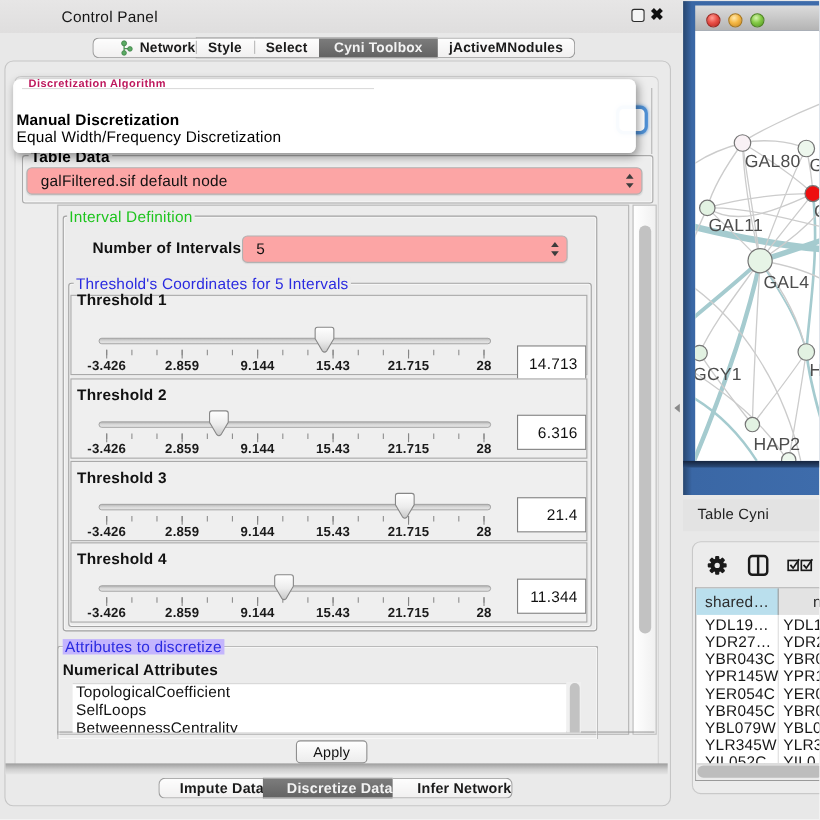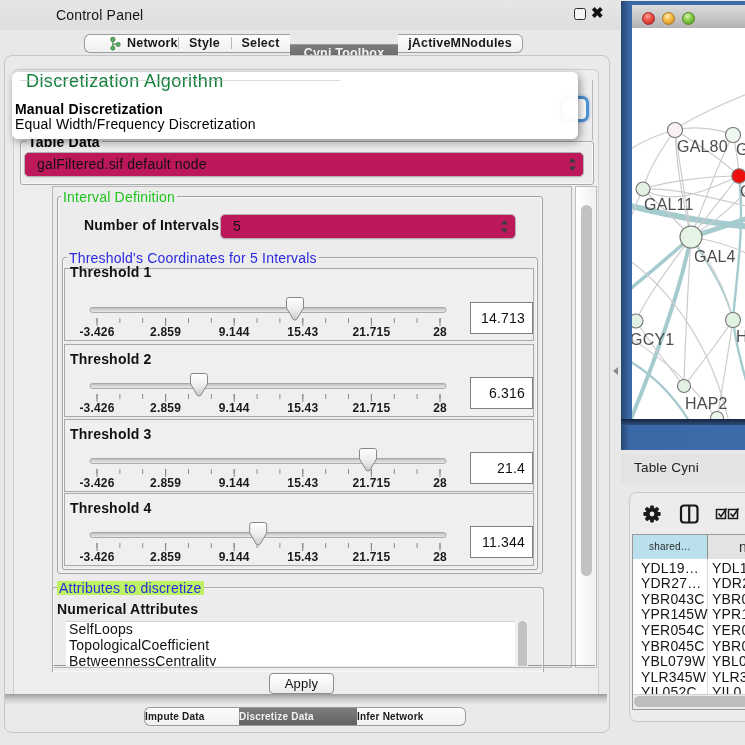--- a/index.html
+++ b/index.html
@@ -16,36 +16,36 @@
  color:#1a1a1a;background:linear-gradient(#fdfdfd,#f1f0f0);border-top:1px solid #9b9b9b;border-bottom:1px solid #9b9b9b;}
 .tabdark{background:linear-gradient(#7c7c7c,#636363);color:#f3f3f3;}
 .tabsep{position:absolute;top:36.5px;height:12px;width:1px;background:#b9b9b9;}
 
 #outerpanel{left:4px;top:55px;width:604px;height:676px;background:#eaeaea;border:1px solid #c6c6c6;border-radius:8px;}
 #innerpanel{left:13px;top:69px;width:584px;height:625px;background:#ededed;border:1px solid #cfcfcf;border-radius:6px 6px 0 0;border-bottom:none;}
 
 .group{position:absolute;border:1px solid #aaa;border-radius:3px;box-shadow:inset 0 0 0 1px rgba(255,255,255,.55);}
 .gtitle{position:absolute;font-size:14px;background:#ededed;padding:0 2px;line-height:14px;}
 
-.combo{position:absolute;background:#be185d;border:1px solid #b2b2b2;border-radius:5px;font-size:14px;color:#111;
+.combo{position:absolute;background:#fca5a5;border:1px solid #b2b2b2;border-radius:5px;font-size:14px;color:#111;
  box-shadow:0 1px 1px rgba(0,0,0,.08);}
 .combo .ctext{position:absolute;left:12px;top:0;line-height:23px;}
 .combo svg{position:absolute;right:6px;top:50%;margin-top:-7.5px;}
 
 .thp{position:absolute;left:64px;width:468px;height:71px;background:#efefef;border:1px solid #a9a9a9;}
 .valbox{position:absolute;left:470px;width:54px;height:30px;background:#fff;border:1px solid #7f7f7f;
  font-size:14px;color:#111;text-align:right;line-height:30px;padding-right:7px;}
 
 #numlist{left:66px;top:621px;width:449px;height:44px;background:#fff;border-top:1px solid #d5d5d5;font-size:14px;color:#111;overflow:hidden;}
 #numlist div{padding-left:3px;height:15.9px;line-height:15.9px;}
 
 #applybtn{left:269px;top:672.5px;width:63px;height:19px;border:1px solid #8f8f8f;border-radius:4px;
  background:linear-gradient(#ffffff,#ececec);font-size:13px;text-align:center;line-height:19px;color:#111;}
 
-.btab{position:absolute;top:706.5px;height:17.5px;line-height:17.5px;text-align:left;font-size:10px;font-weight:bold;color:#1a1a1a;
+.btab{position:absolute;top:706.5px;height:17.5px;line-height:17.5px;text-align:right;font-size:13px;font-weight:bold;color:#1a1a1a;
  background:linear-gradient(#fdfdfd,#f1f0f0);border-top:1px solid #9b9b9b;border-bottom:1px solid #9b9b9b;}
 .btab.tabdark{background:linear-gradient(#7c7c7c,#636363);color:#f3f3f3;}
 
 #popup{left:12px;top:72px;width:566px;height:67px;background:rgba(255,255,255,.96);border-radius:6px;
  box-shadow:2px 3px 9px rgba(0,0,0,.4);}
 
 #tablepanelbar{left:621px;top:454px;width:124px;height:29px;background:#e3e3e3;}
 #tpanel{left:629px;top:492px;width:126px;height:228px;background:#ececec;border:1px solid #c9c9c9;border-radius:8px 0 0 8px;}
 .trow{position:absolute;left:641px;width:110px;font-size:14px;color:#161616;}
 .trow span{position:absolute;left:71px;}
@@ -60,21 +60,21 @@
 
 <div class="tab" style="left:84px;width:94px;border-left:1px solid #9b9b9b;border-radius:6px 0 0 6px;text-align:left;"><span style="margin-left:42px;">Network</span></div>
 <svg class="abs" style="left:108px;top:36px;" width="14" height="15" viewBox="0 0 16 17">
  <path d="M5.5 4 L5.5 14 M5.5 9 L11.5 9.5" stroke="#4d9455" stroke-width="1.3" fill="none"></path>
  <circle cx="5.5" cy="3.8" r="2.6" fill="#5aab63" stroke="#3c7d44" stroke-width="0.8"></circle>
  <circle cx="11.6" cy="9.6" r="2.4" fill="#5aab63" stroke="#3c7d44" stroke-width="0.8"></circle>
  <circle cx="5.5" cy="13.8" r="2.4" fill="#5aab63" stroke="#3c7d44" stroke-width="0.8"></circle>
     </svg>
 <div class="tab" style="left:178px;width:53px;">Style</div>
 <div class="tab" style="left:231px;width:59px;">Select</div>
-<div class="tab tabdark" style="left:290px;width:108px;margin-top:10px;">Cyni Toolbox</div>
+<div class="tab tabdark" style="left:290px;width:108px;">Cyni Toolbox</div>
 <div class="tab" style="left:398px;width:124px;border-right:1px solid #9b9b9b;border-radius:0 6px 6px 0;">jActiveMNodules</div>
 <div class="tabsep" style="left:178px;"></div>
 <div class="tabsep" style="left:231px;"></div>
 
 <div class="abs" id="outerpanel"></div>
 <div class="abs" id="innerpanel"></div>
 
 <div class="abs" style="left:592px;top:80px;width:1px;height:60px;background:#b5b5b5;"></div>
 <div class="abs" style="left:560px;top:96px;width:23px;height:20px;background:#fff;border:3px solid #4f90d5;border-radius:7px;box-shadow:0 0 3px rgba(90,150,215,.8);"></div>
 
@@ -147,21 +147,21 @@
       <line x1="307.4" y1="50" x2="307.4" y2="58" stroke="#868686" stroke-width="1"></line>
       <line x1="376.0" y1="50" x2="376.0" y2="58" stroke="#868686" stroke-width="1"></line>
 <text x="33.0" y="68" text-anchor="middle" font-size="12" font-weight="bold" fill="#1a1a1a">-3.426</text>
       <text x="101.6" y="68" text-anchor="middle" font-size="12" font-weight="bold" fill="#1a1a1a">2.859</text>
       <text x="170.2" y="68" text-anchor="middle" font-size="12" font-weight="bold" fill="#1a1a1a">9.144</text>
       <text x="238.8" y="68" text-anchor="middle" font-size="12" font-weight="bold" fill="#1a1a1a">15.43</text>
       <text x="307.4" y="68" text-anchor="middle" font-size="12" font-weight="bold" fill="#1a1a1a">21.715</text>
       <text x="376.0" y="68" text-anchor="middle" font-size="12" font-weight="bold" fill="#1a1a1a">28</text>
 <path d="M 222.5 31.7 q 0 -2.2 2.2 -2.2 h 12.6 q 2.2 0 2.2 2.2 v 8.2 L 232.9 51.2 q -1.9 1.8 -3.8 0 L 222.5 39.9 Z" fill="url(#thg0)" stroke="#878787" stroke-width="1"></path>
 </svg>
-<div class="valbox" style="top:302px;">14.713</div>
+<div class="valbox" style="top:314px;">14.713</div>
 <div class="thp" style="top:344px;"></div>
 <div class="abs b13" style="left:70px;top:351px;">Threshold 2</div>
 <svg class="abs" style="left:64px;top:344px;" width="468" height="71" viewBox="0 0 468 71">
 <defs>
         <linearGradient id="thg1" x1="0" y1="0" x2="0" y2="1">
           <stop offset="0" stop-color="#ffffff"></stop>
           <stop offset="0.55" stop-color="#ececec"></stop>
           <stop offset="1" stop-color="#c8c8c8"></stop>
         </linearGradient>
 <linearGradient id="trk1" x1="0" y1="0" x2="0" y2="1">
@@ -291,25 +291,25 @@
       <text x="101.6" y="68" text-anchor="middle" font-size="12" font-weight="bold" fill="#1a1a1a">2.859</text>
       <text x="170.2" y="68" text-anchor="middle" font-size="12" font-weight="bold" fill="#1a1a1a">9.144</text>
       <text x="238.8" y="68" text-anchor="middle" font-size="12" font-weight="bold" fill="#1a1a1a">15.43</text>
       <text x="307.4" y="68" text-anchor="middle" font-size="12" font-weight="bold" fill="#1a1a1a">21.715</text>
       <text x="376.0" y="68" text-anchor="middle" font-size="12" font-weight="bold" fill="#1a1a1a">28</text>
 <path d="M 185.7 31.7 q 0 -2.2 2.2 -2.2 h 12.6 q 2.2 0 2.2 2.2 v 8.2 L 196.1 51.2 q -1.9 1.8 -3.8 0 L 185.7 39.9 Z" fill="url(#thg3)" stroke="#878787" stroke-width="1"></path>
 </svg>
 <div class="valbox" style="top:526px;">11.344</div>
 
 <div class="group" style="left:52px;top:587px;width:490px;height:84px;border-bottom:none;border-radius:3px 3px 0 0;"></div>
-<div class="gtitle" style="left:57px;top:581px;color:#2a2ae0;background:#bef264;text-align:center;">Attributes to discretize</div>
+<div class="gtitle" style="left:57px;top:581px;color:#2a2ae0;background:#c4b5fd;text-align:center;">Attributes to discretize</div>
 <div class="abs b13" style="left:57px;top:601px;">Numerical Attributes</div>
 <div class="abs" id="numlist">
-  <div>SelfLoops</div>
-      <div>TopologicalCoefficient</div>
+  <div>TopologicalCoefficient</div>
+      <div>SelfLoops</div>
       <div>BetweennessCentrality</div>
 </div>
 <div class="abs" style="left:515px;top:620px;width:13px;height:46px;background:#f0f0f0;"></div>
 <div class="abs" style="left:518px;top:621px;width:9px;height:45px;background:#c2c2c2;border-radius:5px 5px 0 0;"></div>
 
 <div class="abs" id="applybtn">Apply</div>
 <div class="abs" style="left:5px;top:694px;width:602px;height:10px;background:linear-gradient(#9c9c9c,#cfcfcf 55%,#e5e5e5);"></div>
 
 <div class="btab" style="left:144px;width:95px;border-left:1px solid #9b9b9b;border-radius:6px 0 0 6px;">Impute Data</div>
 <div class="btab tabdark" style="left:239px;width:118px;">Discretize Data</div>
@@ -400,39 +400,39 @@
 <line x1="51.2" y1="3.5" x2="51.2" y2="20.5" stroke="#1a1a1a" stroke-width="2.2"></line>
 <g stroke="#1a1a1a" fill="none">
  <rect x="78.5" y="7.5" width="9" height="9" stroke-width="1.5"></rect>
  <path d="M 80.5 11.5 L 83 14.5 L 88.5 6.5" stroke-width="1.6"></path>
  <rect x="90.5" y="7.5" width="9" height="9" stroke-width="1.5"></rect>
  <path d="M 92.5 11.5 L 95 14.5 L 100.5 6.5" stroke-width="1.6"></path>
 </g>
 </svg>
 
 <div class="abs" style="left:632px;top:534px;width:113px;height:174px;background:#fff;border:1px solid #9a9a9a;border-right:none;"></div>
-<div class="abs" style="left:633px;top:535px;width:74px;height:24px;background:#badfed;border-right:1px solid #8e8e8e;text-align:center;font-size:10px;color:#2c2c2c;line-height:24px;">shared…</div>
+<div class="abs" style="left:633px;top:535px;width:74px;height:24px;background:#badfed;border-right:1px solid #8e8e8e;text-align:center;font-size:14px;color:#2c2c2c;line-height:24px;">shared…</div>
 <div class="abs" style="left:708px;top:535px;width:37px;height:24px;background:#e3e3e3;font-size:14px;color:#2c2c2c;line-height:24px;">
       <span style="position:absolute;left:31px;">n</span>
     </div>
 <div class="abs" style="left:633px;top:559px;width:112px;height:135px;overflow:hidden;">
   <div class="abs" style="left:74px;top:0;width:1px;height:135px;background:#dcdcdc;"></div>
 </div>
 
 <div class="trow" style="top:559.8px;">YDL19…<span>YDL1</span></div>
     <div class="trow" style="top:575.3px;">YDR27…<span>YDR2</span></div>
     <div class="trow" style="top:590.9px;">YBR043C<span>YBR0</span></div>
     <div class="trow" style="top:606.4px;">YPR145W<span>YPR1</span></div>
     <div class="trow" style="top:622.0px;">YER054C<span>YER0</span></div>
     <div class="trow" style="top:637.5px;">YBR045C<span>YBR0</span></div>
     <div class="trow" style="top:653.1px;">YBL079W<span>YBL0</span></div>
     <div class="trow" style="top:668.6px;">YLR345W<span>YLR3</span></div>
     <div class="trow" style="top:684.2px;">YIL052C<span>YIL0</span></div>
 
 <div class="abs" style="left:633px;top:694px;width:112px;height:14px;background:#ebebeb;border-top:1px solid #cfcfcf;"></div>
 <div class="abs" style="left:634px;top:695.5px;width:115px;height:11px;background:#bdbdbd;border-radius:5.5px;"></div>
 
-<div class="abs" style="left:26px;top:71px;font-size:18px;font-weight:normal;letter-spacing:0.4px;color:#15803d;z-index:5;">Discretization Algorithm</div>
+<div class="abs" style="left:26px;top:71px;font-size:10px;font-weight:bold;letter-spacing:0.4px;color:#be185d;z-index:5;">Discretization Algorithm</div>
 <div class="abs" id="popup"></div>
 <div class="abs" style="left:20px;top:80px;width:320px;height:1px;background:rgba(190,190,190,.55);z-index:7;"></div>
 <div class="abs" style="left:15px;top:101px;font-size:14px;font-weight:bold;color:#000;z-index:6;">Manual Discretization</div>
 <div class="abs" style="left:15px;top:116px;font-size:14px;color:#000;z-index:6;">Equal Width/Frequency Discretization</div>
 
 </div>
 </body></html>

